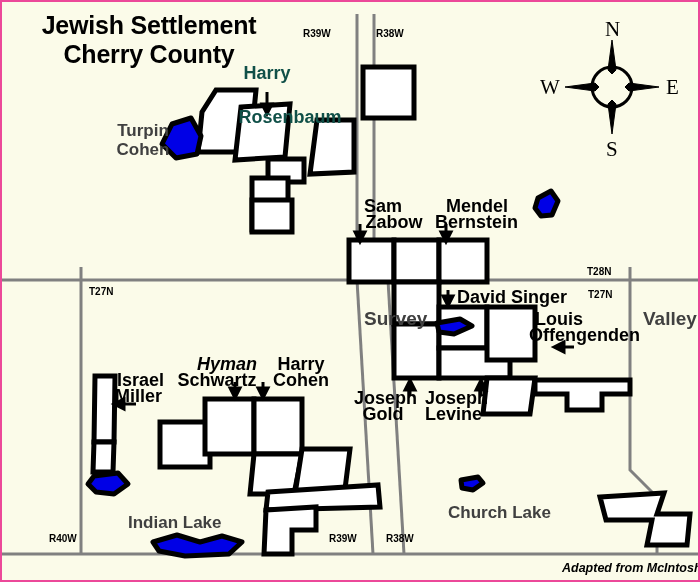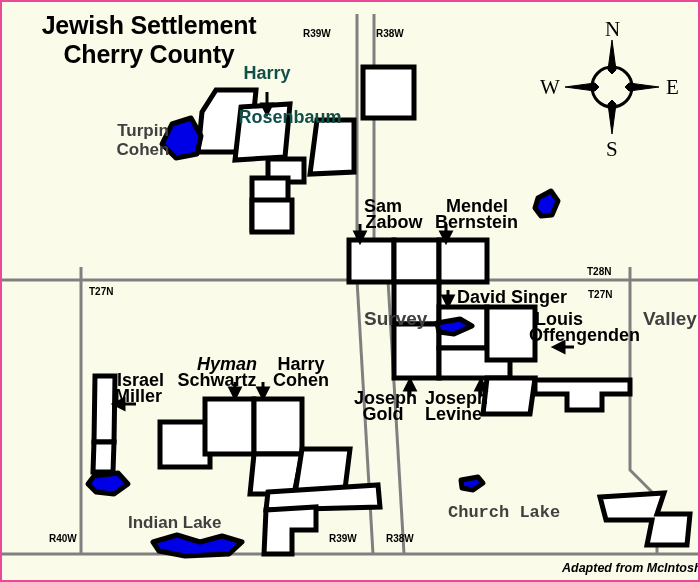--- a/index.html
+++ b/index.html
@@ -205,21 +205,21 @@
   <div class="lbl rangelbl" style="left:47px; top:532px;">R40W</div>
   <div class="lbl rangelbl" style="left:327px; top:532px;">R39W</div>
   <div class="lbl rangelbl" style="left:384px; top:532px;">R38W</div>
 
   <div class="lbl regionlbl brown" style="left:362px; top:307px;">Survey</div>
   <div class="lbl regionlbl brown" style="left:641px; top:307px;">Valley</div>
 
   <div class="lbl lakelbl brown" style="left:110px; top:120px; width:62px; text-align:center;">Turpin</div>
   <div class="lbl lakelbl brown" style="left:110px; top:139px; width:62px; text-align:center;">Cohen</div>
   <div class="lbl lakelbl brown" style="left:126px; top:512px;">Indian Lake</div>
-  <div class="lbl lakelbl brown" style="left:446px; top:502px;font-family:Liberation Mono, monospace;">Church Lake</div>
+  <div class="lbl lakelbl brown" style="left:446px; top:502px;">Church Lake</div>
 
   <div class="lbl owner teal" style="left:232px; top:62px; width:66px;">Harry</div>
   <div class="lbl owner teal" style="left:232px; top:78px; width:112px;margin-top:28px;">Rosenbaum</div>
 
   <div class="lbl owner" style="left:352px; top:195px; width:58px;">Sam</div>
   <div class="lbl owner" style="left:363px; top:211px; width:58px;">Zabow</div>
 
   <div class="lbl owner" style="left:440px; top:195px; width:70px;">Mendel</div>
   <div class="lbl owner" style="left:427px; top:211px; width:80px;margin-left:6px;">Bernstein</div>
 

